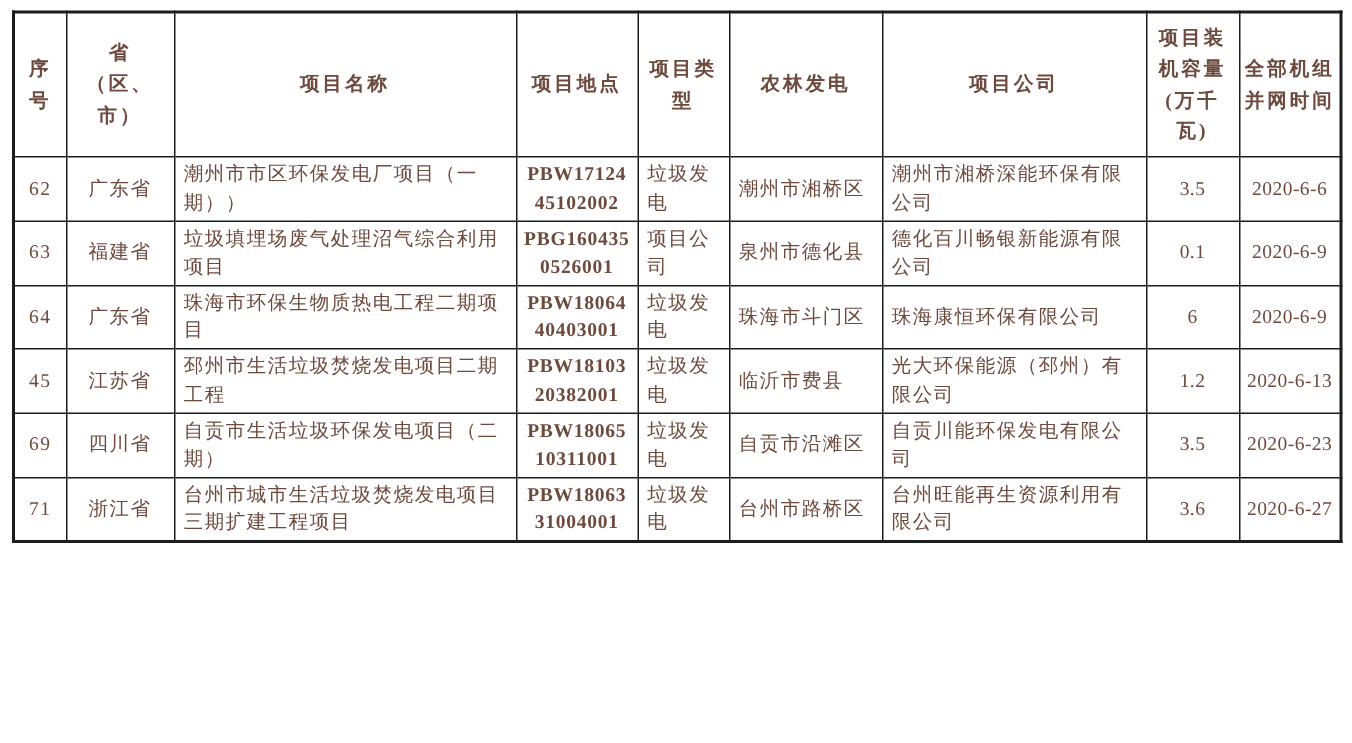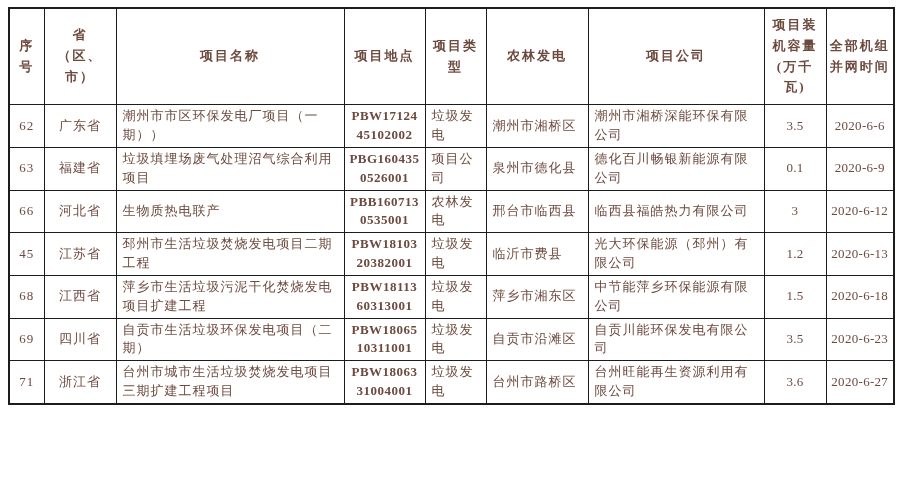--- a/index.html
+++ b/index.html
@@ -117,54 +117,42 @@
           <td class="col-name">垃圾填埋场废气处理沼气综合利用项目</td>
           <td class="col-code">PBG160435
 0526001</td>
           <td class="col-type">项目公司</td>
           <td class="col-location">泉州市德化县</td>
           <td class="col-company">德化百川畅银新能源有限公司</td>
           <td class="col-capacity">0.1</td>
           <td class="col-date">2020-6-9</td>
         </tr>
         <tr>
-          <td class="col-seq">66</td>
-          <td class="col-province">河北省</td>
-          <td class="col-name">生物质热电联产</td>
-          <td class="col-code">PBB160713
-0535001</td>
-          <td class="col-type">农林发电</td>
-          <td class="col-location">邢台市临西县</td>
-          <td class="col-company">临西县福皓热力有限公司</td>
-          <td class="col-capacity">3</td>
-          <td class="col-date">2020-6-12</td>
+          <td class="col-seq">64</td>
+          <td class="col-province">广东省</td>
+          <td class="col-name">珠海市环保生物质热电工程二期项目</td>
+          <td class="col-code">PBW18064
+40403001</td>
+          <td class="col-type">垃圾发电</td>
+          <td class="col-location">珠海市斗门区</td>
+          <td class="col-company">珠海康恒环保有限公司</td>
+          <td class="col-capacity">6</td>
+          <td class="col-date">2020-6-9</td>
         </tr>
         <tr>
           <td class="col-seq">45</td>
           <td class="col-province">江苏省</td>
           <td class="col-name">邳州市生活垃圾焚烧发电项目二期工程</td>
           <td class="col-code">PBW18103
 20382001</td>
           <td class="col-type">垃圾发电</td>
           <td class="col-location">临沂市费县</td>
           <td class="col-company">光大环保能源（邳州）有限公司</td>
           <td class="col-capacity">1.2</td>
           <td class="col-date">2020-6-13</td>
-        </tr>
-        <tr>
-          <td class="col-seq">68</td>
-          <td class="col-province">江西省</td>
-          <td class="col-name">萍乡市生活垃圾污泥干化焚烧发电项目扩建工程</td>
-          <td class="col-code">PBW18113
-60313001</td>
-          <td class="col-type">垃圾发电</td>
-          <td class="col-location">萍乡市湘东区</td>
-          <td class="col-company">中节能萍乡环保能源有限公司</td>
-          <td class="col-capacity">1.5</td>
-          <td class="col-date">2020-6-18</td>
         </tr>
         <tr>
           <td class="col-seq">69</td>
           <td class="col-province">四川省</td>
           <td class="col-name">自贡市生活垃圾环保发电项目（二期）</td>
           <td class="col-code">PBW18065
 10311001</td>
           <td class="col-type">垃圾发电</td>
           <td class="col-location">自贡市沿滩区</td>
           <td class="col-company">自贡川能环保发电有限公司</td>

